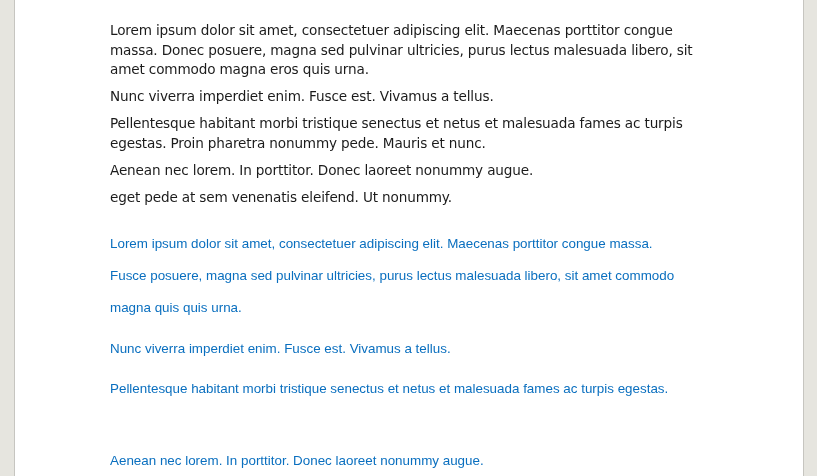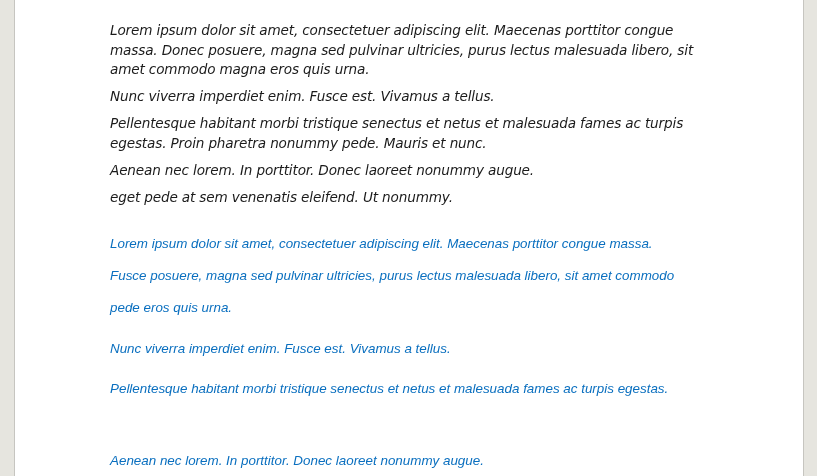--- a/index.html
+++ b/index.html
@@ -41,21 +41,20 @@
   .p-blue {
     font-family: "Liberation Sans", sans-serif;
     font-size: 13.4px;
     color: #0a6fbf;
     margin: 0;
     letter-spacing: 0px;
   }
   .line {
     display: block;
     white-space: nowrap;
-    font-style: italic;
   }
 </style>
 </head>
 <body>
 
 <div class="page">
 
   <div class="body-text" style="top:23px;">
     <p class="p-black" style="margin-bottom:7.5px;">
       <span class="line">Lorem ipsum dolor sit amet, consectetuer adipiscing elit. Maecenas porttitor congue</span>
@@ -72,18 +71,18 @@
     <p class="p-black" style="margin-bottom:7.5px;">
       <span class="line">Aenean nec lorem. In porttitor. Donec laoreet nonummy augue.</span>
     </p>
     <p class="p-black">
       <span class="line">eget pede at sem venenatis eleifend. Ut nonummy.</span>
     </p>
   </div>
 
   <div class="p-blue line" style="position:absolute; left:95px; top:238px;">Lorem ipsum dolor sit amet, consectetuer adipiscing elit. Maecenas porttitor congue massa.</div>
   <div class="p-blue line" style="position:absolute; left:95px; top:270px;">Fusce posuere, magna sed pulvinar ultricies, purus lectus malesuada libero, sit amet commodo</div>
-  <div class="p-blue line" style="position:absolute; left:95px; top:302px;">pede eros quis urna.</div>
+  <div class="p-blue line" style="position:absolute; left:95px; top:302px;">magna quis quis urna.</div>
   <div class="p-blue line" style="position:absolute; left:95px; top:343px;">Nunc viverra imperdiet enim. Fusce est. Vivamus a tellus.</div>
   <div class="p-blue line" style="position:absolute; left:95px; top:383px;">Pellentesque habitant morbi tristique senectus et netus et malesuada fames ac turpis egestas.</div>
   <div class="p-blue line" style="position:absolute; left:95px; top:455px;">Aenean nec lorem. In porttitor. Donec laoreet nonummy augue.</div>
 
 </div>
 
 </body></html>

